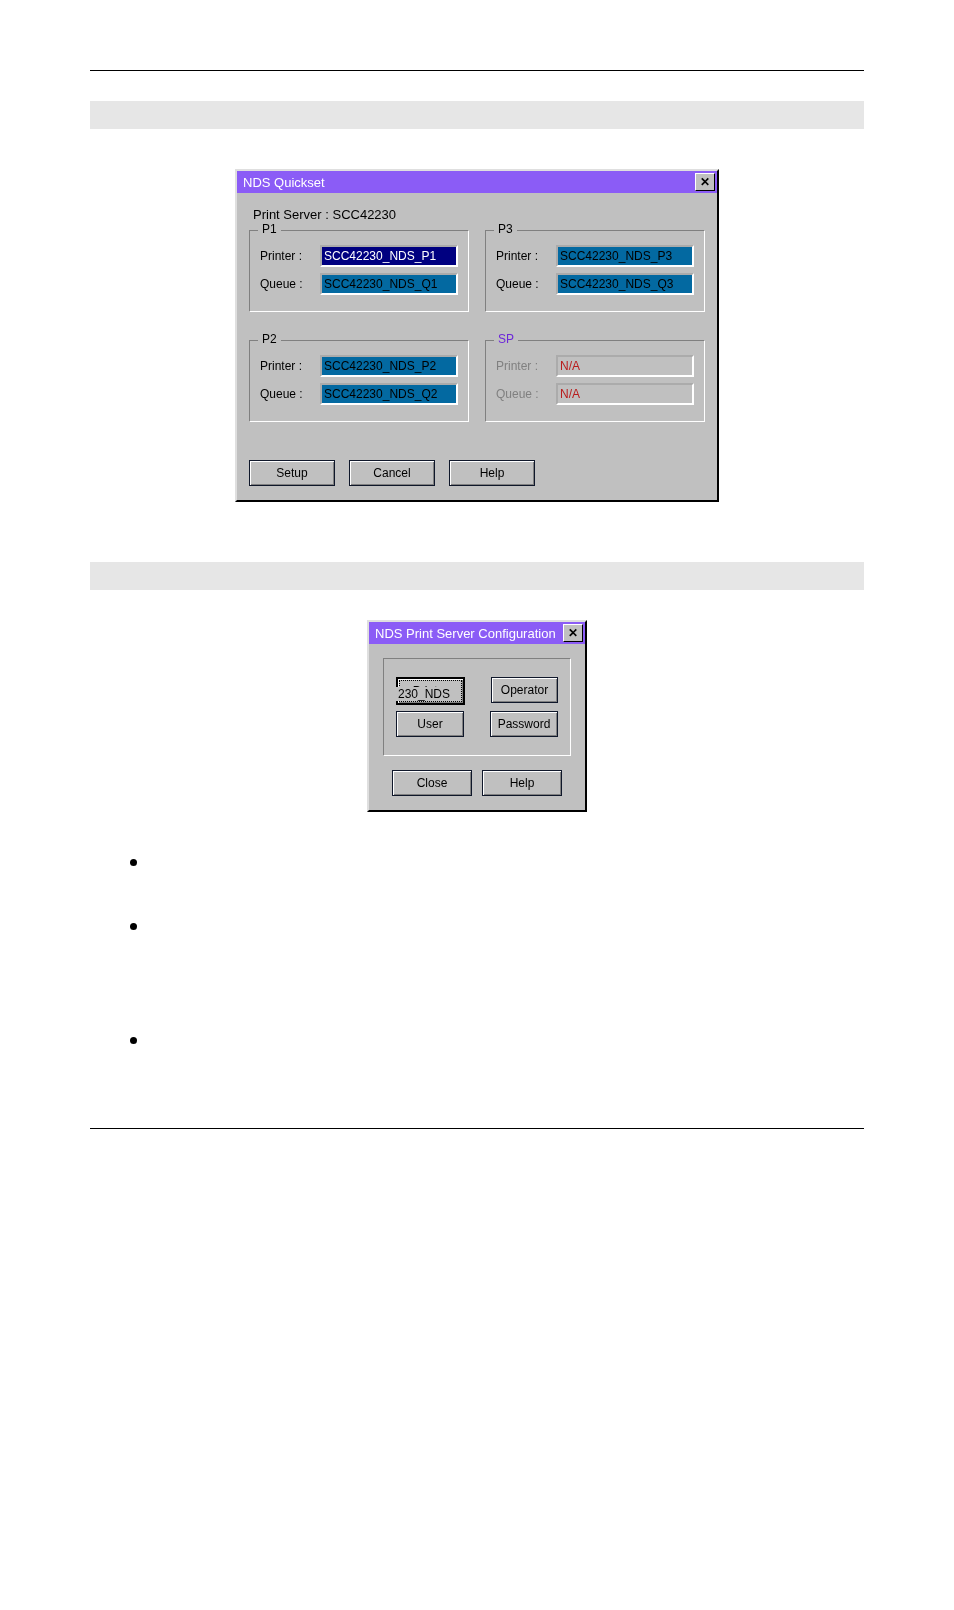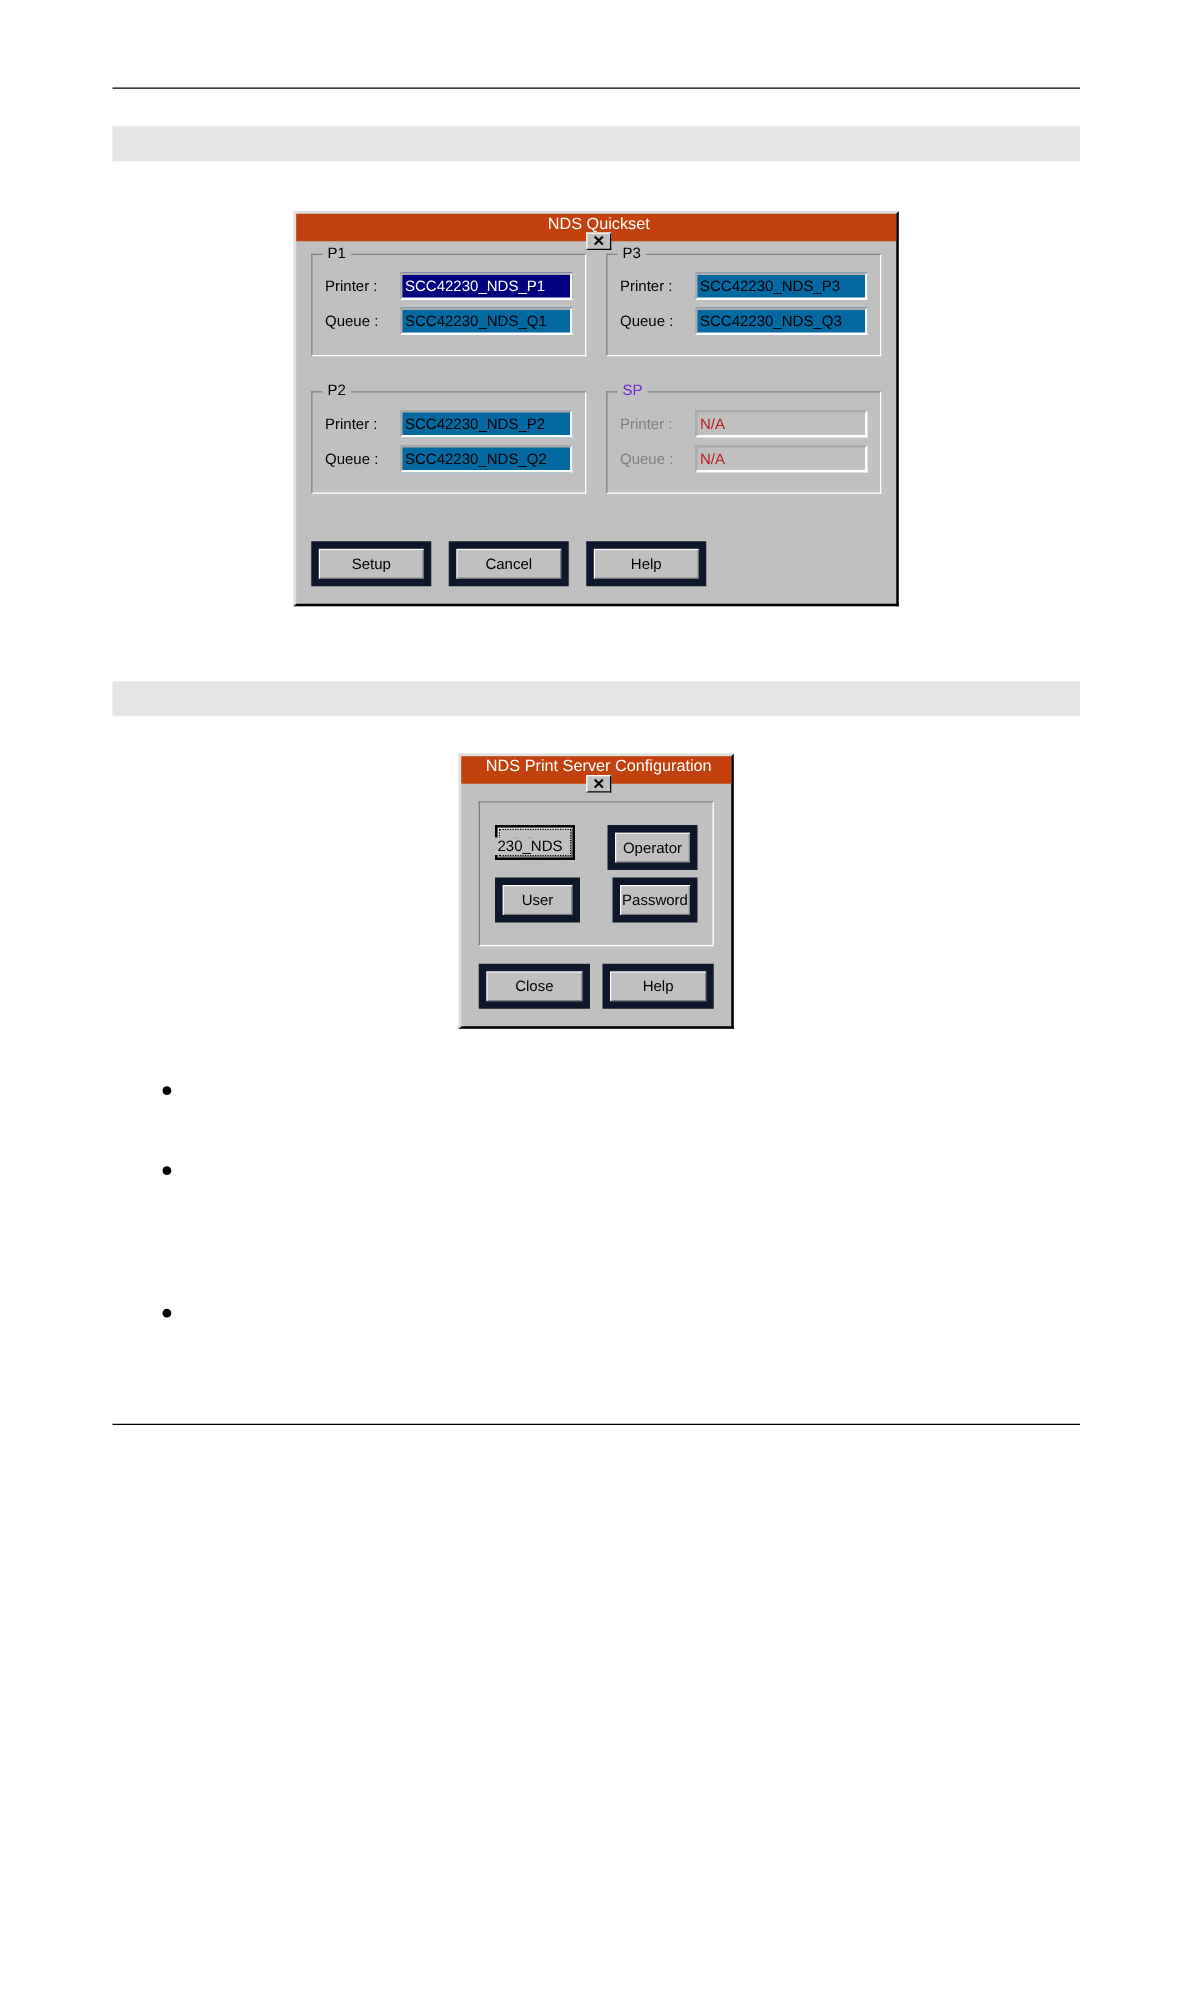--- a/index.html
+++ b/index.html
@@ -35,29 +35,28 @@
   
   .win {
     background: #c0c0c0;
     border: 2px solid #000;
     border-top-color: #dfdfdf;
     border-left-color: #dfdfdf;
     font-family: "MS Sans Serif", Tahoma, Arial, sans-serif;
     font-size: 13px;
   }
   .win-title {
-    background: #c2410c;
+    background: #8b5cf6;
     color: #fff;
     display: flex;
     justify-content: space-between;
     align-items: center;
     height: 22px;
     padding: 0 2px 0 6px;
     font-size: 13px;
-    flex-direction: column;
   }
   .win-title .tcap {
     white-space: nowrap;
   }
   .close-btn {
     width: 18px;
     height: 16px;
     background: #c0c0c0;
     border: 1px solid #000;
     border-top-color: #fff;
@@ -136,21 +135,21 @@
   }
   .btn-row {
     display: flex;
     gap: 14px;
     margin-top: 6px;
   }
   .wbtn {
     width: 84px;
     height: 24px;
     background: #c0c0c0;
-    border: 6px solid #0f172a;
+    border: 1px solid #0f172a;
     box-shadow: inset 1px 1px 0 #fff, inset -1px -1px 0 #808080;
     font-size: 12px;
     display: flex;
     align-items: center;
     justify-content: center;
     cursor: default;
     font-family: "MS Sans Serif", Tahoma, Arial, sans-serif;
   }
   .wbtn.default {
     border: 2px solid #000;
@@ -218,20 +217,21 @@
 
   <div class="heading-bar"></div>
 
   <div class="fig-wrap">
     <div class="win" style="width:480px;">
       <div class="win-title">
         <span class="tcap">NDS Quickset</span>
         <span class="close-btn">✕</span>
       </div>
       <div class="win-body">
+        <div class="ps-line">Print Server : SCC42230</div>
 
         <div class="grid">
           <div class="col">
 
             <div class="gbox">
               <span class="gbox-title">P1</span>
               <div class="frow">
                 <span class="flabel">Printer :</span>
                 <span class="finput sel">SCC42230_NDS_P1</span>
               </div>

